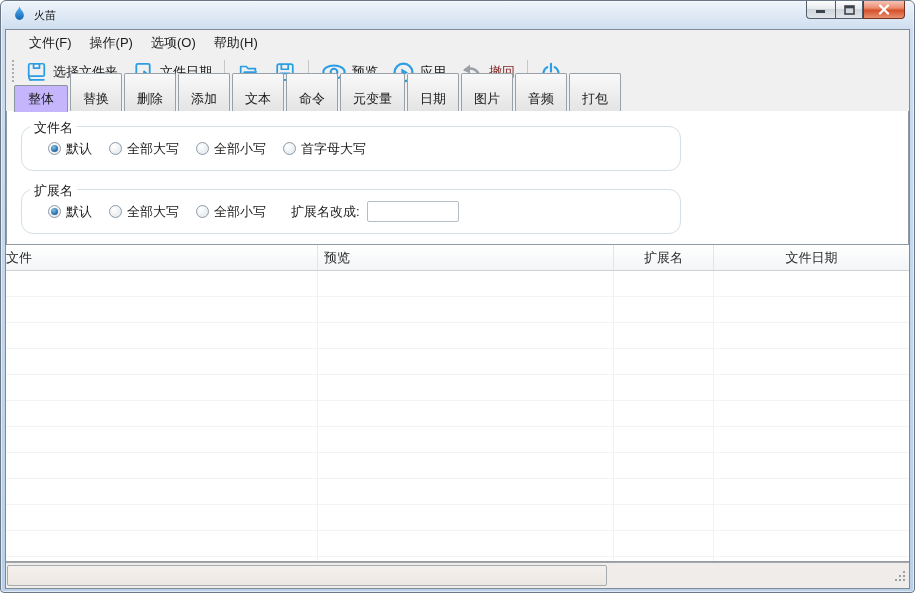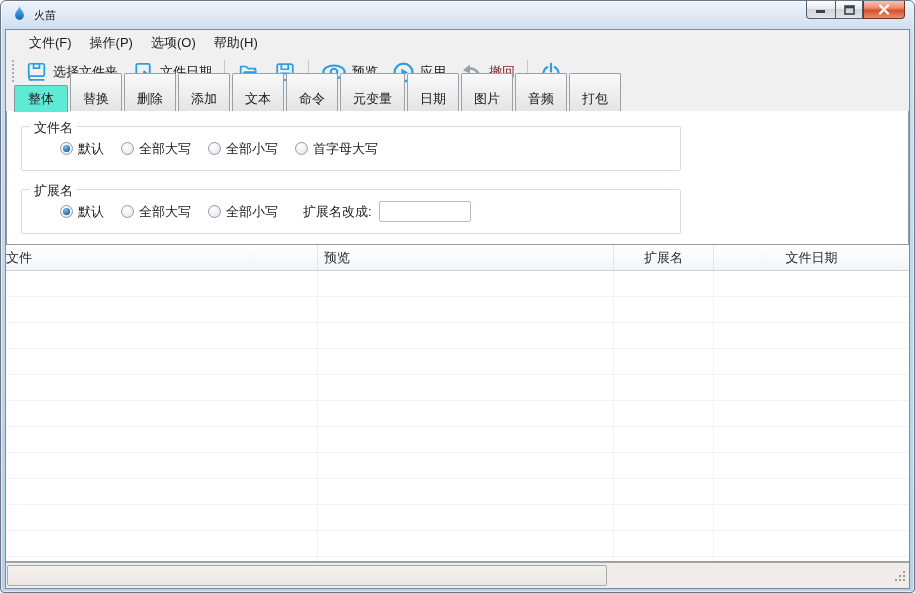--- a/index.html
+++ b/index.html
@@ -66,35 +66,35 @@
   .tb-btn svg { display:block; }
   
   .tabstrip { display: flex; align-items: flex-end; padding-left: 8px; height: 23px; position: relative; z-index: 2; background:#f0f0f0; }
   .tab {
     border: 1px solid #98a1aa; border-bottom: none;
     background: linear-gradient(#f9f9f9, #e4e4e4);
     padding: 16px 12px 3px 12px; margin-right: 2px;
     border-radius: 2px 2px 0 0; cursor: default; white-space: nowrap;
   }
   .tab.active {
-    background: #5eead4; position: relative;
+    background: #c4b5fd; position: relative;
     padding: 4px 13px 4px 13px;
     margin-bottom: -1px; border-color: #8c959e;
   }
   
   .panel {
     background: #fff; border: 1px solid #919aa3;
     margin-top: -1px; height: 135px; position: relative; z-index: 1;
     padding: 15px 0 0 6px;
   }
   .groupbox {
     position: relative; width: 660px; height: 45px;
-    border: 1px solid #d4dfe6; border-radius: 2px;
+    border: 1px solid #d4dfe6; border-radius: 12px;
     margin: 0 0 18px 8px;
-    display: flex; align-items: center; padding-left: 38px;
+    display: flex; align-items: center; padding-left: 26px;
   }
   .groupbox-title {
     position: absolute; top: -8px; left: 8px;
     background: #fff; padding: 0 4px; color: #1a1a1a;
   }
   .radio-opt { display: flex; align-items: center; gap: 5px; margin-right: 17px; cursor: default; font-family: Liberation Serif, serif; }
   .radio {
     width: 13px; height: 13px; border-radius: 50%;
     border: 1px solid #8e9aa4;
     background: radial-gradient(circle at 35% 30%, #ffffff, #dfe5ea);

